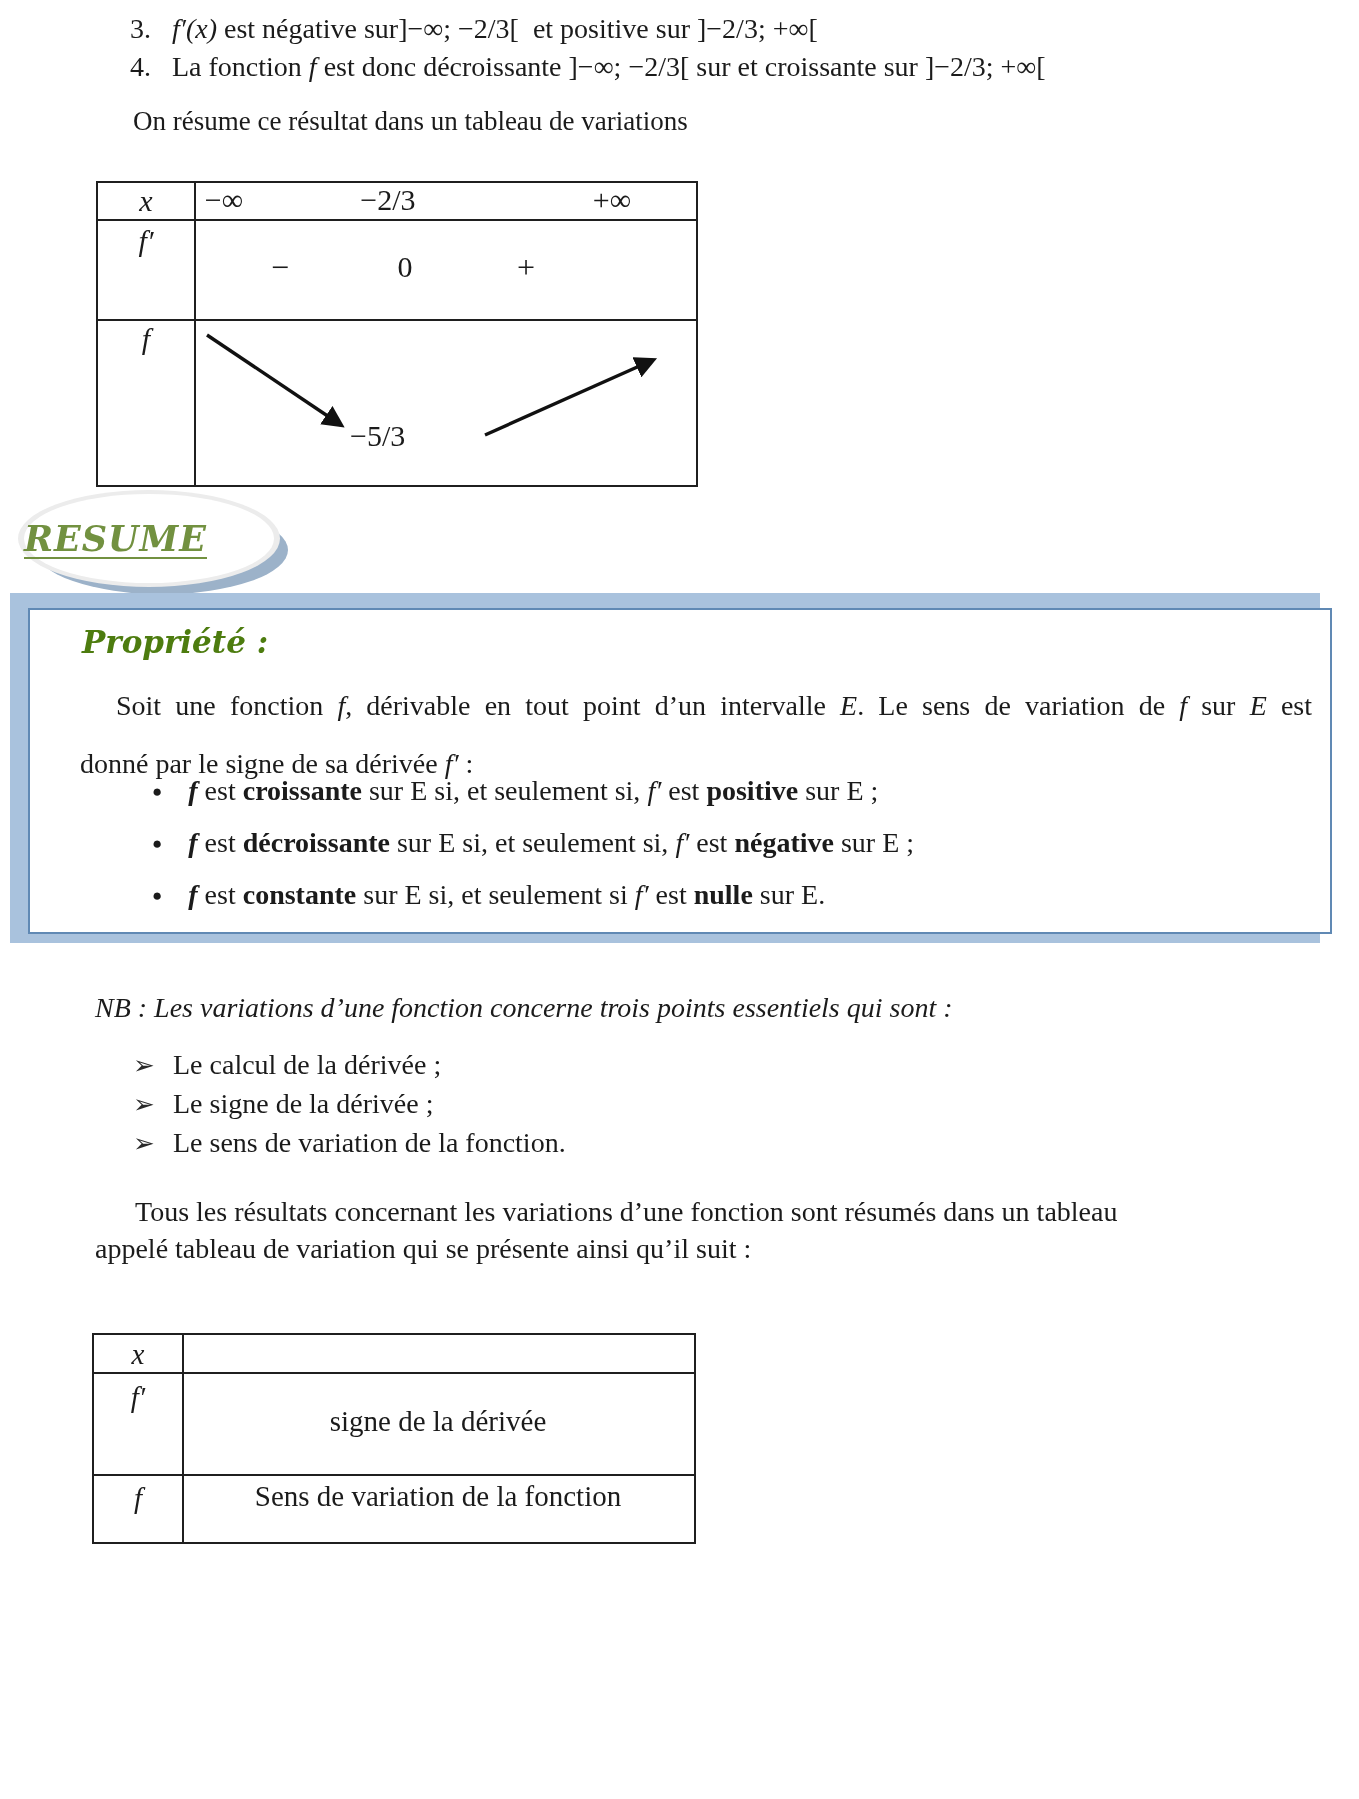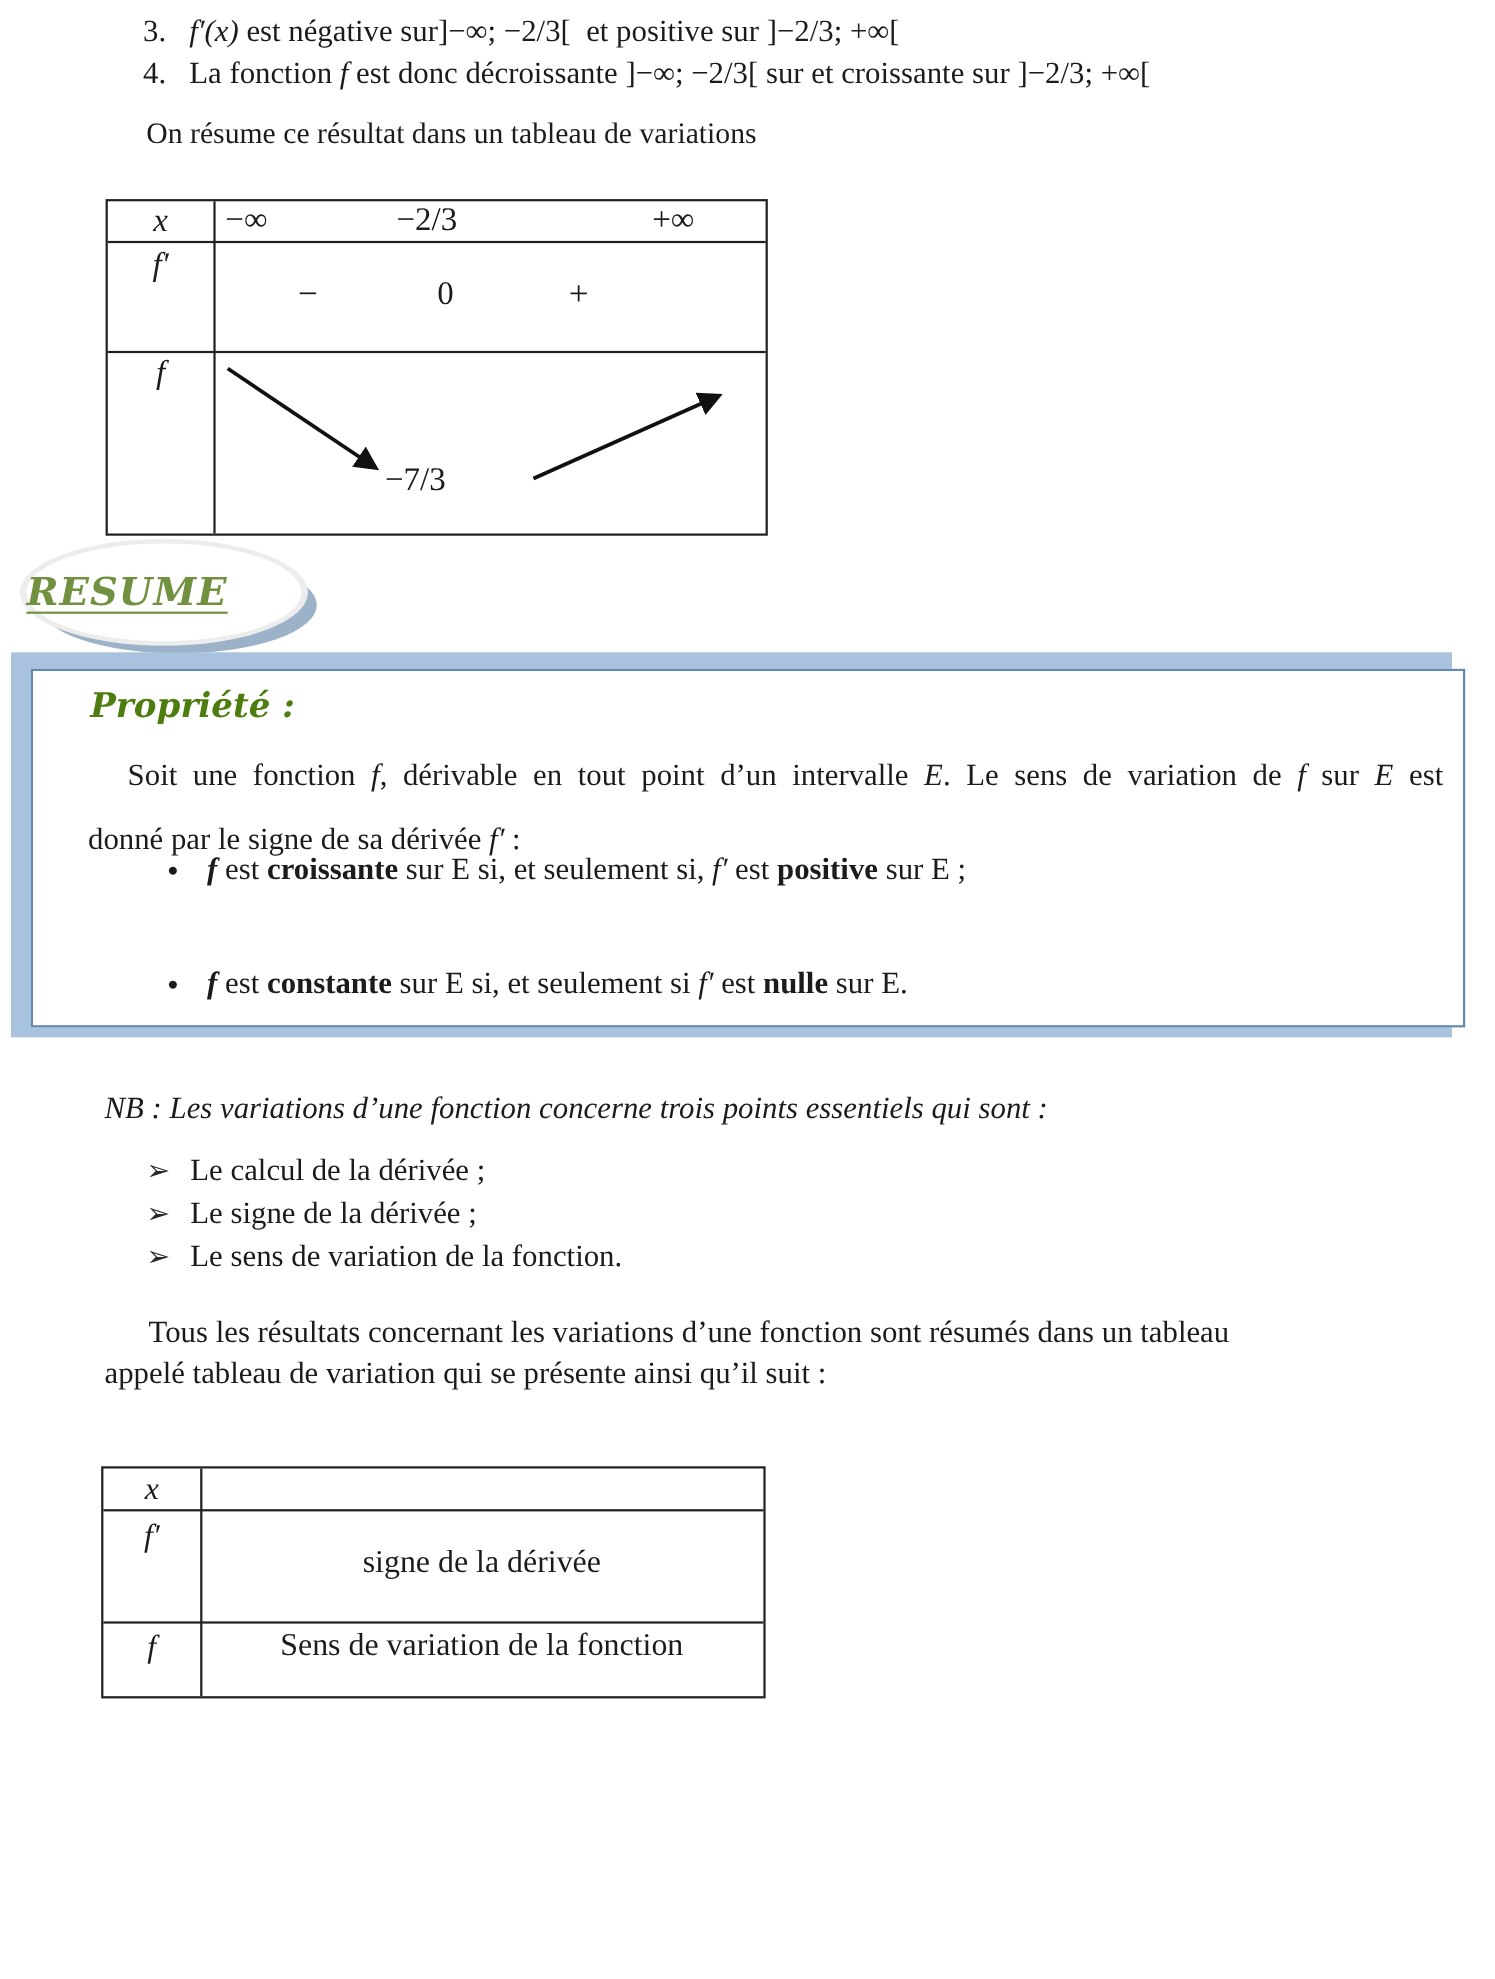--- a/index.html
+++ b/index.html
@@ -75,21 +75,21 @@
 
   <svg class="abs" style="left:96px;top:136px;" width="502" height="166" viewBox="0 0 502 166">
     <defs>
       <marker id="ah" viewBox="0 0 10 10" refX="8" refY="5" markerWidth="6.5" markerHeight="6.5" orient="auto-start-reverse">
         <path d="M0,0 L10,5 L0,10 z" fill="#111"></path>
       </marker>
     </defs>
     <line x1="13" y1="16" x2="147" y2="106" stroke="#111" stroke-width="3.4" marker-end="url(#ah)"></line>
     <line x1="291" y1="116" x2="459" y2="41" stroke="#111" stroke-width="3.4" marker-end="url(#ah)"></line>
   </svg>
-  <span class="cell" style="left:252px;top:236px;">−7/3</span>
+  <span class="cell" style="left:252px;top:236px;">−5/3</span>
 </div>
 
 <div class="abs" style="left:18px;top:490px;width:275px;height:108px;">
   <div class="ellipse" style="left:18px;top:16px;width:252px;height:88px;background:#9cb2c9;"></div>
   <div class="ellipse" style="left:0px;top:0px;width:262px;height:97px;background:#ececec;"></div>
   <div class="ellipse" style="left:6px;top:4px;width:250px;height:89px;background:#ffffff;display:flex;align-items:center;justify-content:flex-start;">
     <span class="resume-text">RESUME</span>
   </div>
 </div>
 
@@ -99,20 +99,23 @@
 
   <div class="abs jline" style="left:50px;top:80px;width:1232px;padding-left:0;text-indent:36px;">
     <span>Soit une fonction </span><span class="it">f</span><span>, dérivable en tout point d’un intervalle </span><span class="it">E</span><span>. Le sens de variation de </span><span class="it">f</span><span> sur </span><span class="it">E</span><span> est</span>
   </div>
   <div class="abs nline" style="left:50px;top:138px;">
     <span>donné par le signe de sa dérivée </span><span class="it">f′</span><span> :</span>
   </div>
 
   <div class="abs nline" style="left:122px;top:165px;white-space:nowrap;">
     <span class="bullet-dot">●</span><span class="bi">f</span><span> est </span><span class="b">croissante</span><span> sur E si, et seulement si, </span><span class="it">f′</span><span> est </span><span class="b">positive</span><span> sur E ;</span>
+  </div>
+  <div class="abs nline" style="left:122px;top:217px;white-space:nowrap;">
+    <span class="bullet-dot">●</span><span class="bi">f</span><span> est </span><span class="b">décroissante</span><span> sur E si, et seulement si, </span><span class="it">f′</span><span> est </span><span class="b">négative</span><span> sur E ;</span>
   </div>
   <div class="abs nline" style="left:122px;top:269px;white-space:nowrap;">
     <span class="bullet-dot">●</span><span class="bi">f</span><span> est </span><span class="b">constante</span><span> sur E si, et seulement si </span><span class="it">f′</span><span> est </span><span class="b">nulle</span><span> sur E.</span>
   </div>
 </div>
 
 <div class="abs nline" style="left:95px;top:992px;font-style:italic;">NB : Les variations d’une fonction concerne trois points essentiels qui sont :</div>
 
 <div class="abs nline" style="left:133px;top:1049px;">
   <span class="arrow-glyph">➢</span><span>Le calcul de la dérivée ;</span>

